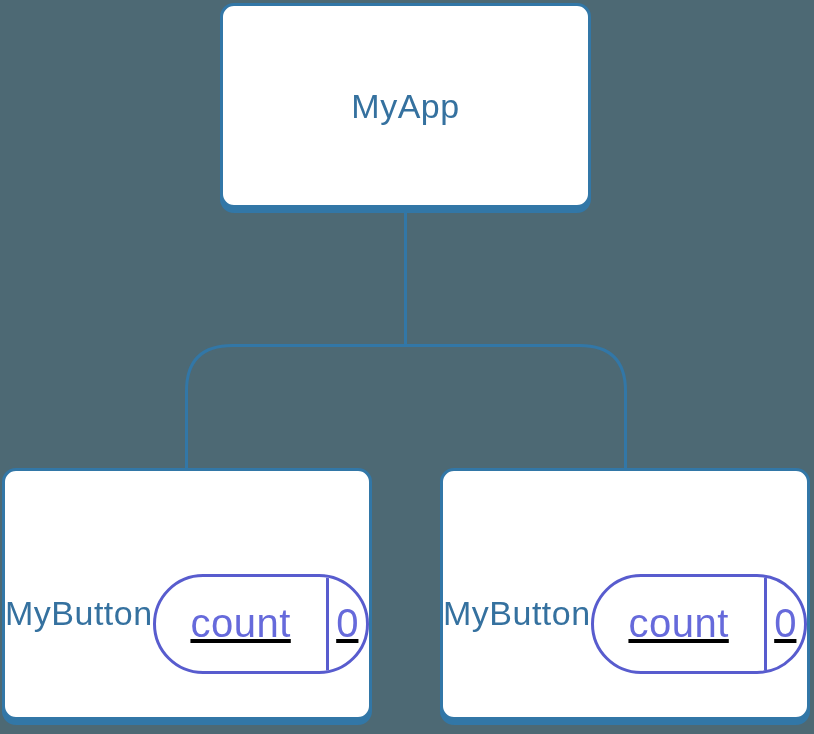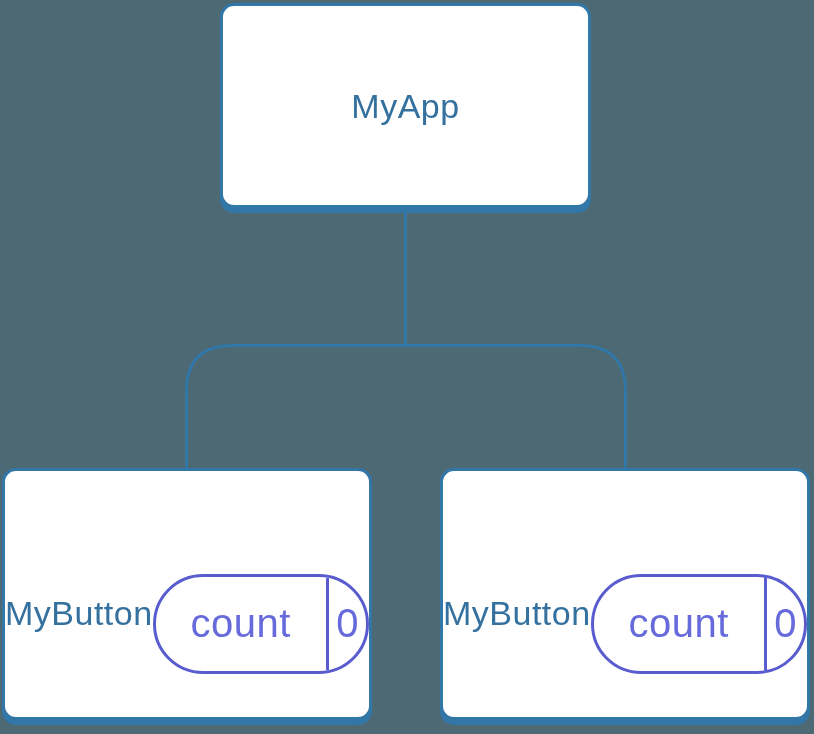--- a/index.html
+++ b/index.html
@@ -72,20 +72,21 @@
   .state-pill {
     margin-top: 21px;
     width: 267px;
     height: 100px;
     box-sizing: border-box;
     border: 3px solid var(--state-border);
     border-radius: 50px;
     background: var(--node-fill);
     display: flex;
     overflow: hidden;
+    text-decoration: underline;
   }
   .state-name {
     flex: 0 0 170px;
     border-right: 3px solid var(--state-border);
     display: flex;
     align-items: center;
     justify-content: center;
     font-size: 40px;
     color: var(--state-text);
     letter-spacing: 0.5px;

